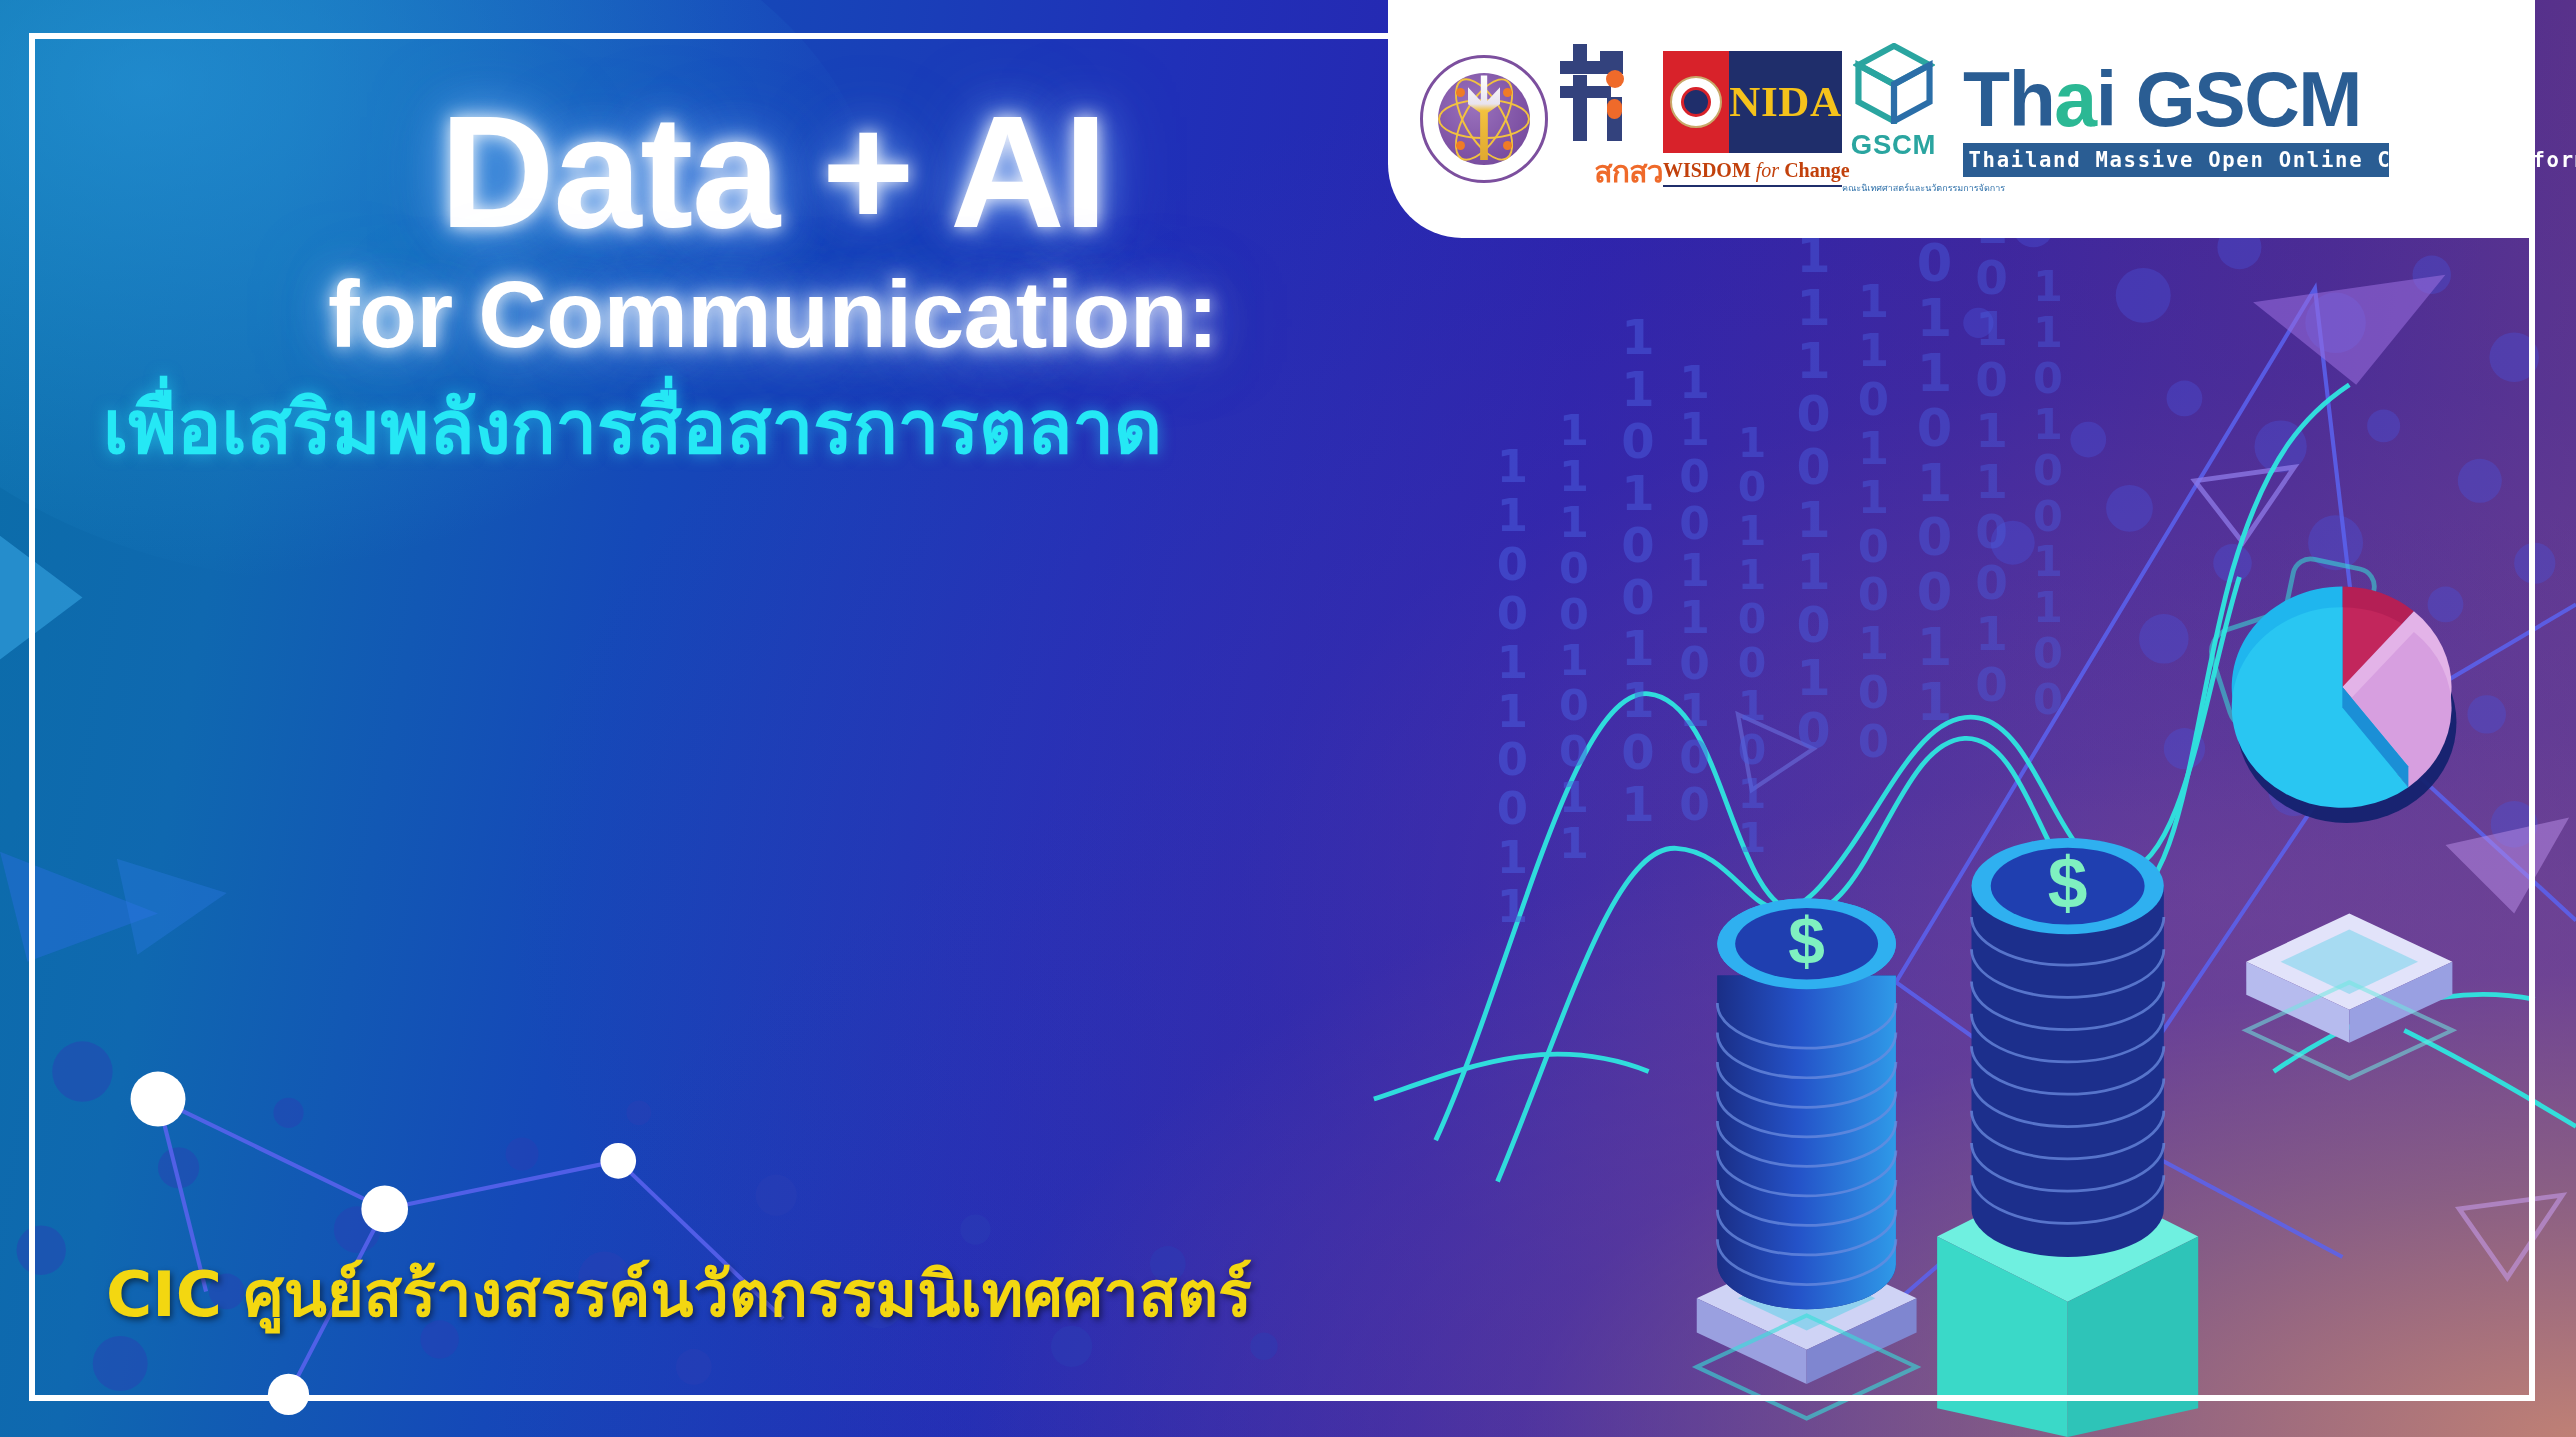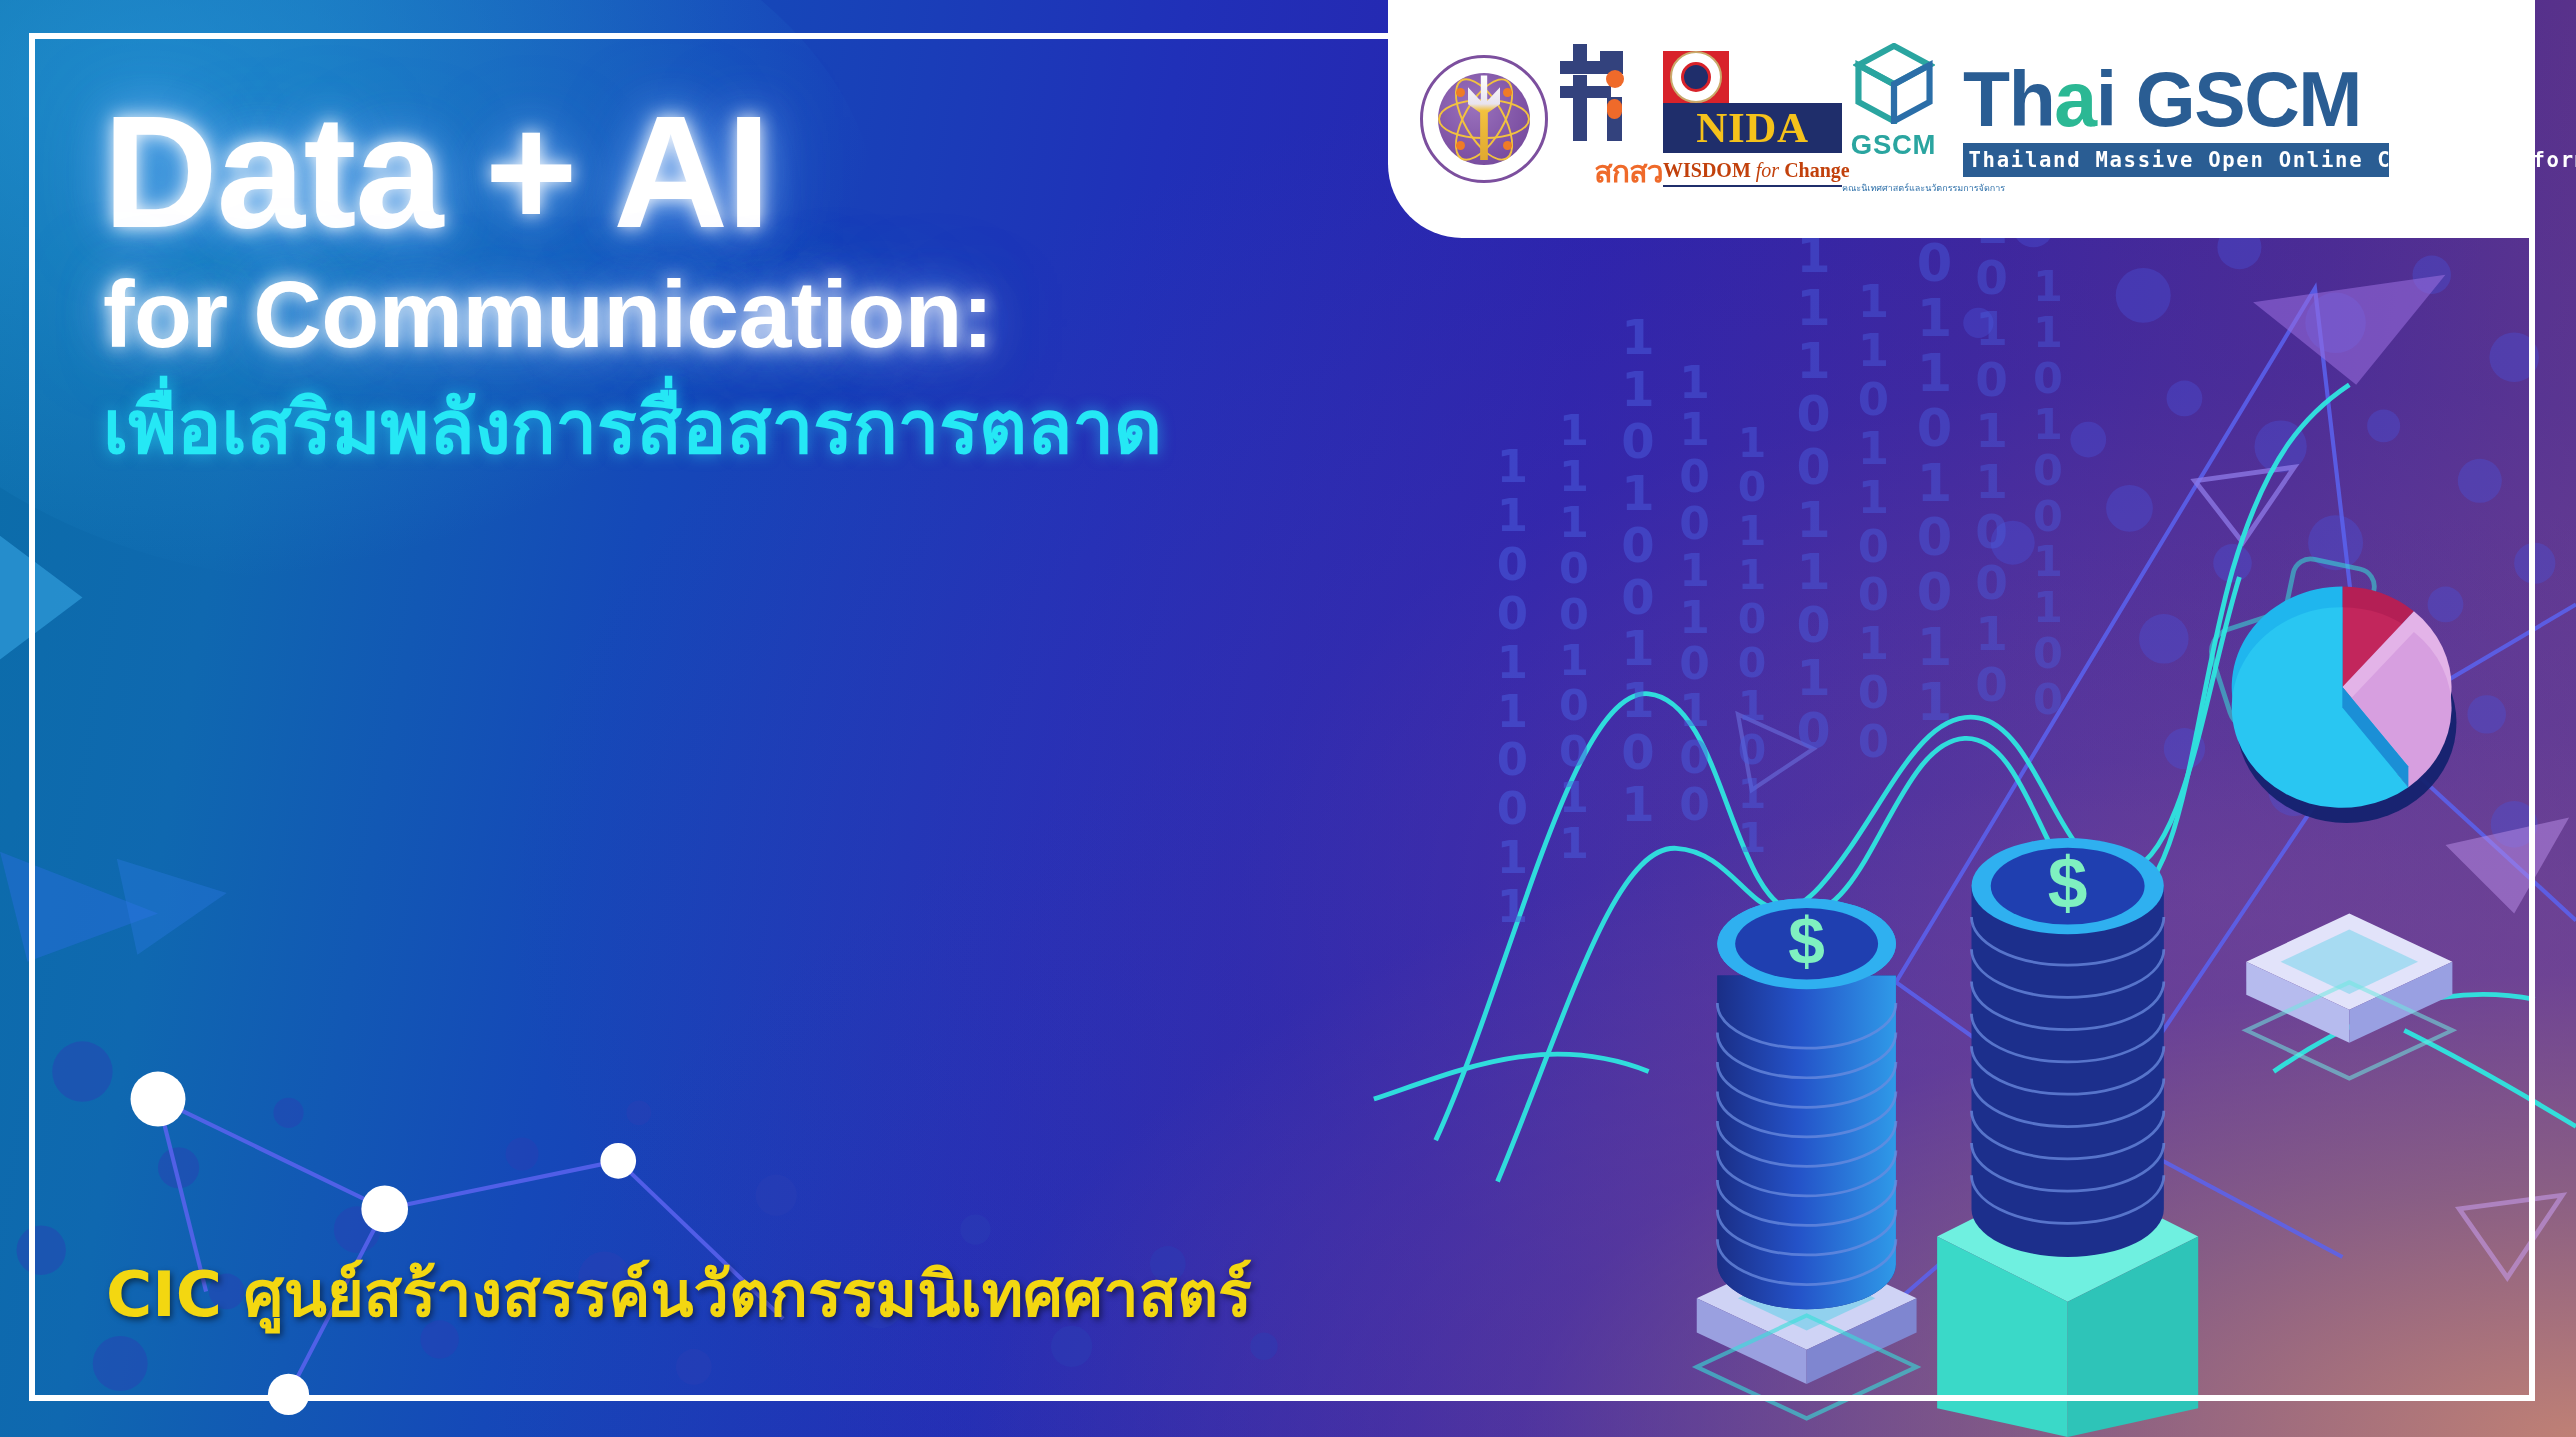--- a/index.html
+++ b/index.html
@@ -66,21 +66,21 @@
 
   
   .tsri { width:115px; text-align:right; }
   .tsri .glyph { position:relative; width:115px; height:103px; }
   .tsri .b { position:absolute; background:#33427d; }
   .tsri .dotc { position:absolute; background:#ef6a2a; border-radius:50%; }
   .tsri .tx { color:#ef6a2a; font-size:30px; font-weight:700; letter-spacing:-0.7px; margin-top:2.7px; font-family:"Liberation Sans", sans-serif;}
 
   
   .nida { width:179px; }
-  .nida .top { display:flex; height:102px;flex-direction:column; }
+  .nida .top { display:flex; height:102px; }
   .nida .red { width:66px; background:#d8222a; display:flex; align-items:center; justify-content:center; }
   .nida .blue { flex:1; background:#1f2e6b; display:flex; align-items:center; justify-content:center; }
   .nida .wheel { width:52px; height:52px; border-radius:50%; background:#fff; border:2.7px solid #c9a96a; position:relative; }
   .nida .wheel::after { content:""; position:absolute; inset:9px; border-radius:50%; background:#1f2e6b; border:3.4px solid #d8222a; }
   .nida .word { color:#f5c21b; font-size:43px; font-weight:700; font-family:"Liberation Serif", serif; letter-spacing:0.7px; }
   .nida .tag { text-align:center; color:#c2410c; font-size:20px; font-family:"Liberation Serif", serif; font-weight:700; padding-top:6.9px; border-bottom:2.7px solid #1f2e6b; padding-bottom:3px; white-space:nowrap;}
   .nida .tag i { font-weight:400; }
 
   
   .gscm { width:103px; text-align:center; }
@@ -113,20 +113,21 @@
   #badge span {
     color:#ffffff; font-size:60px; font-weight:700; line-height:1;
     font-family:"DejaVu Sans", sans-serif;
     letter-spacing:0.7px;
   }
 
   .glowline {
     color:#ffffff; font-weight:700; line-height:1.02;
     text-shadow:0 0 18px rgba(255,255,255,.95), 0 0 43px rgba(150,200,255,.8), 0 0 76px rgba(90,160,255,.55);
     font-family:"Liberation Sans", sans-serif;
+    text-align:center;
   }
   #title-main { font-size:159px; margin-top:15px; letter-spacing:-1.4px; }
   #title-sub  { font-size:95px; margin-top:12.4px; letter-spacing:-0.7px; }
 
   #title-thai {
     margin-top:27.5px;
     color:#25e8f5; font-size:74px; font-weight:700; line-height:1;
     font-family:"DejaVu Sans", sans-serif;
     text-shadow:0 0 15px rgba(40,230,255,.55);
     letter-spacing:0px;

